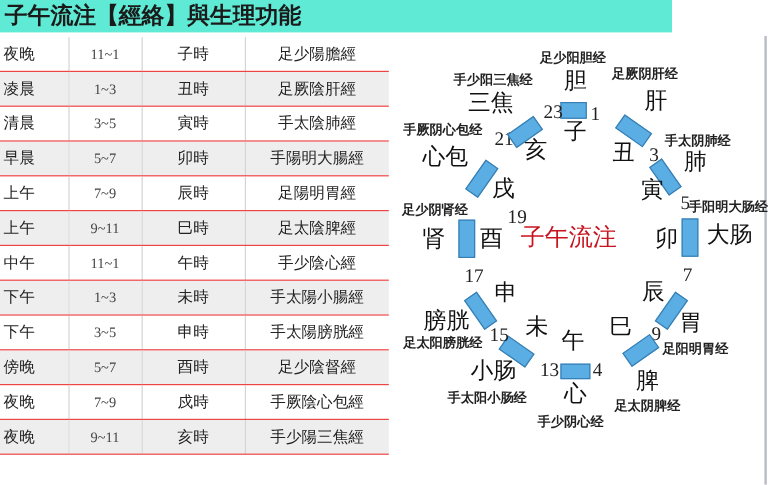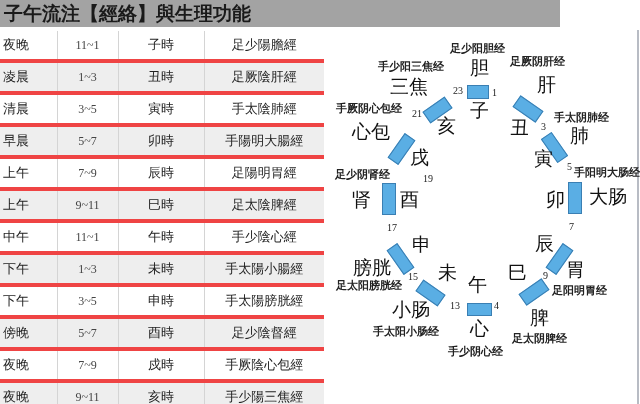--- a/index.html
+++ b/index.html
@@ -4,57 +4,57 @@
 <style>
   html, body { margin: 0; padding: 0; }
   body {
     width: 640px; height: 404px; position: relative; overflow: hidden;
     background: #ffffff;
     font-family: "DejaVu Sans", "Liberation Sans", sans-serif;
     color: #222;
   }
   .header-band {
     position: absolute; left: 0; top: 0; width: 560px; height: 27px;
-    background: #a3a3a3;
+    background: #5eead4;
   }
   .page-title {
     position: absolute; left: 4px; top: 2px;
     font-size: 19px; font-weight: bold; color: #1a1a1a; letter-spacing: 0px;
     line-height: 22px;
     font-family: "DejaVu Sans", sans-serif;
   }
   .right-edge {
     position: absolute; left: 637px; top: 30px; width: 2px; height: 374px;
     background: #b8bcc4;
   }
   table.meridian-table {
     position: absolute; left: 0; top: 31px; width: 324px;
     border-collapse: collapse; table-layout: fixed;
     font-size: 13px;
   }
   table.meridian-table td {
-    height: 28px; padding: 0; border-bottom: 4px solid #ef4444;
+    height: 28px; padding: 0; border-bottom: 1px solid #ef4444;
     border-right: 1px solid #d4d4d4; vertical-align: middle;
     white-space: nowrap; overflow: hidden;
   }
   table.meridian-table td:last-child { border-right: none; margin-top: 26px; }
   table.meridian-table tr:nth-child(even) td { background: #eeeeee; }
   table.meridian-table tr:nth-child(odd) td { background: #ffffff; }
   td.c-period { padding-left: 3px !important; text-align: left; }
   td.c-hours { text-align: center; font-family: "Liberation Serif", "DejaVu Serif", serif; font-size: 12px; color: #444; }
   td.c-branch { text-align: center; }
   td.c-meridian { text-align: center; }
 
   .diagram { position: absolute; left: 330px; top: 30px; width: 306px; height: 374px; }
   .d-text { position: absolute; white-space: nowrap; line-height: 1; color: #111;
             font-family: "DejaVu Serif", "Liberation Serif", serif; }
   .d-small { font-size: 11px; font-weight: bold; color: #222; }
   .d-organ { font-size: 19px; }
   .d-branch { font-size: 19px; }
-  .d-num { font-size: 10px; color: #222; font-family: "Liberation Serif", "DejaVu Serif", serif; }
+  .d-num { font-size: 16px; color: #222; font-family: "Liberation Serif", "DejaVu Serif", serif; }
   .d-center { font-size: 20px; color: #c8141e; font-family: "DejaVu Serif", serif; }
   .bar { position: absolute; background: #5aaee4; border: 1px solid #3a7fb3; box-sizing: border-box; }
 </style>
 </head>
 <body>
 
 <div class="header-band">
   <div class="page-title">子午流注【經絡】與生理功能</div>
 </div>
 <div class="right-edge"></div>
@@ -137,20 +137,21 @@
         <td class="c-period">夜晚</td>
         <td class="c-hours">9~11</td>
         <td class="c-branch">亥時</td>
         <td class="c-meridian">手少陽三焦經</td>
       </tr>
     </tbody>
 </table>
 
 <div class="diagram">
 
+  <div class="d-text d-center" style="left:104px; top:157px;">子午流注</div>
 
   <div class="d-text d-small" style="left:120px; top:13px;">足少阳胆经</div>
   <div class="d-text d-organ" style="left:140px; top:28px;">胆</div>
   <div class="bar" style="left:137px; top:55px; width:22px; height:14px;"></div>
   <div class="d-text d-branch" style="left:140px; top:71px;">子</div>
   <div class="d-text d-num" style="left:162px; top:58px;">1</div>
 
   <div class="d-text d-small" style="left:180px; top:26px;">足厥阴肝经</div>
   <div class="d-text d-organ" style="left:207px; top:45px;">肝</div>
   <div class="bar" style="left:184px; top:72px; width:28px; height:14px; transform:rotate(35deg);"></div>

